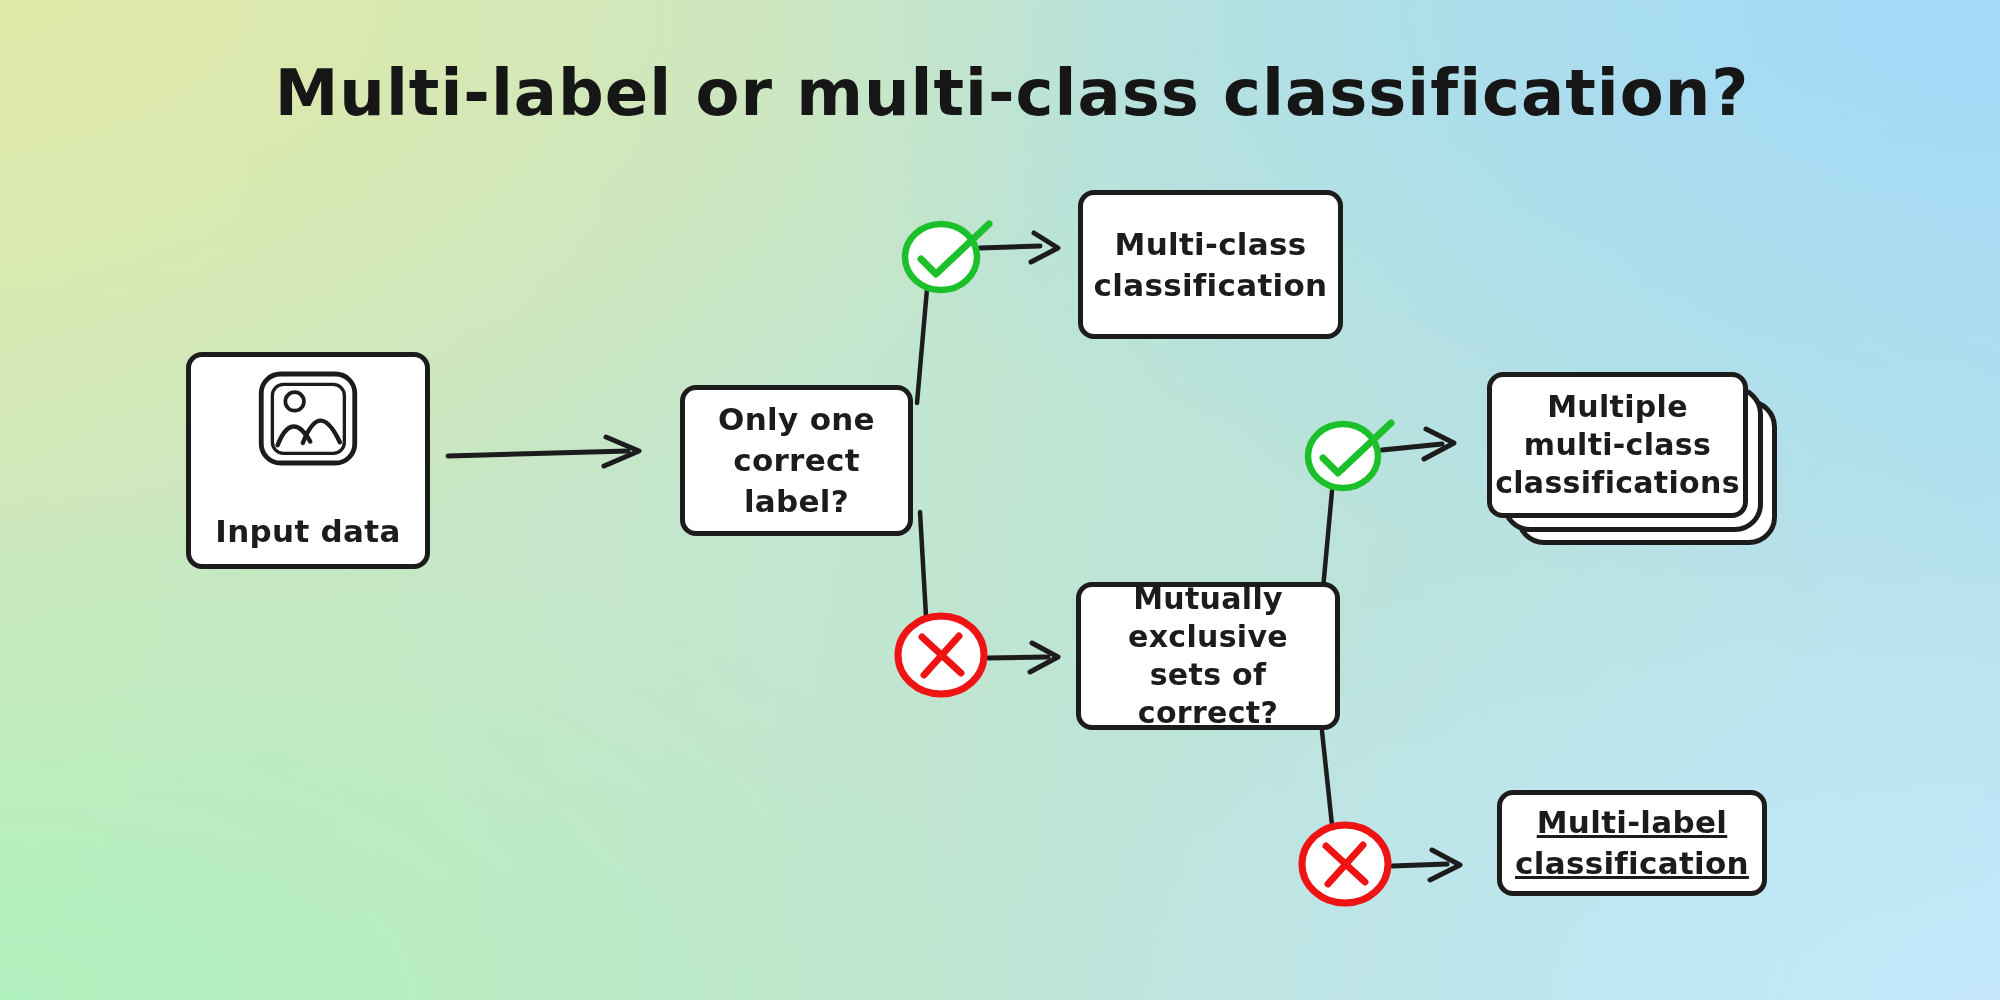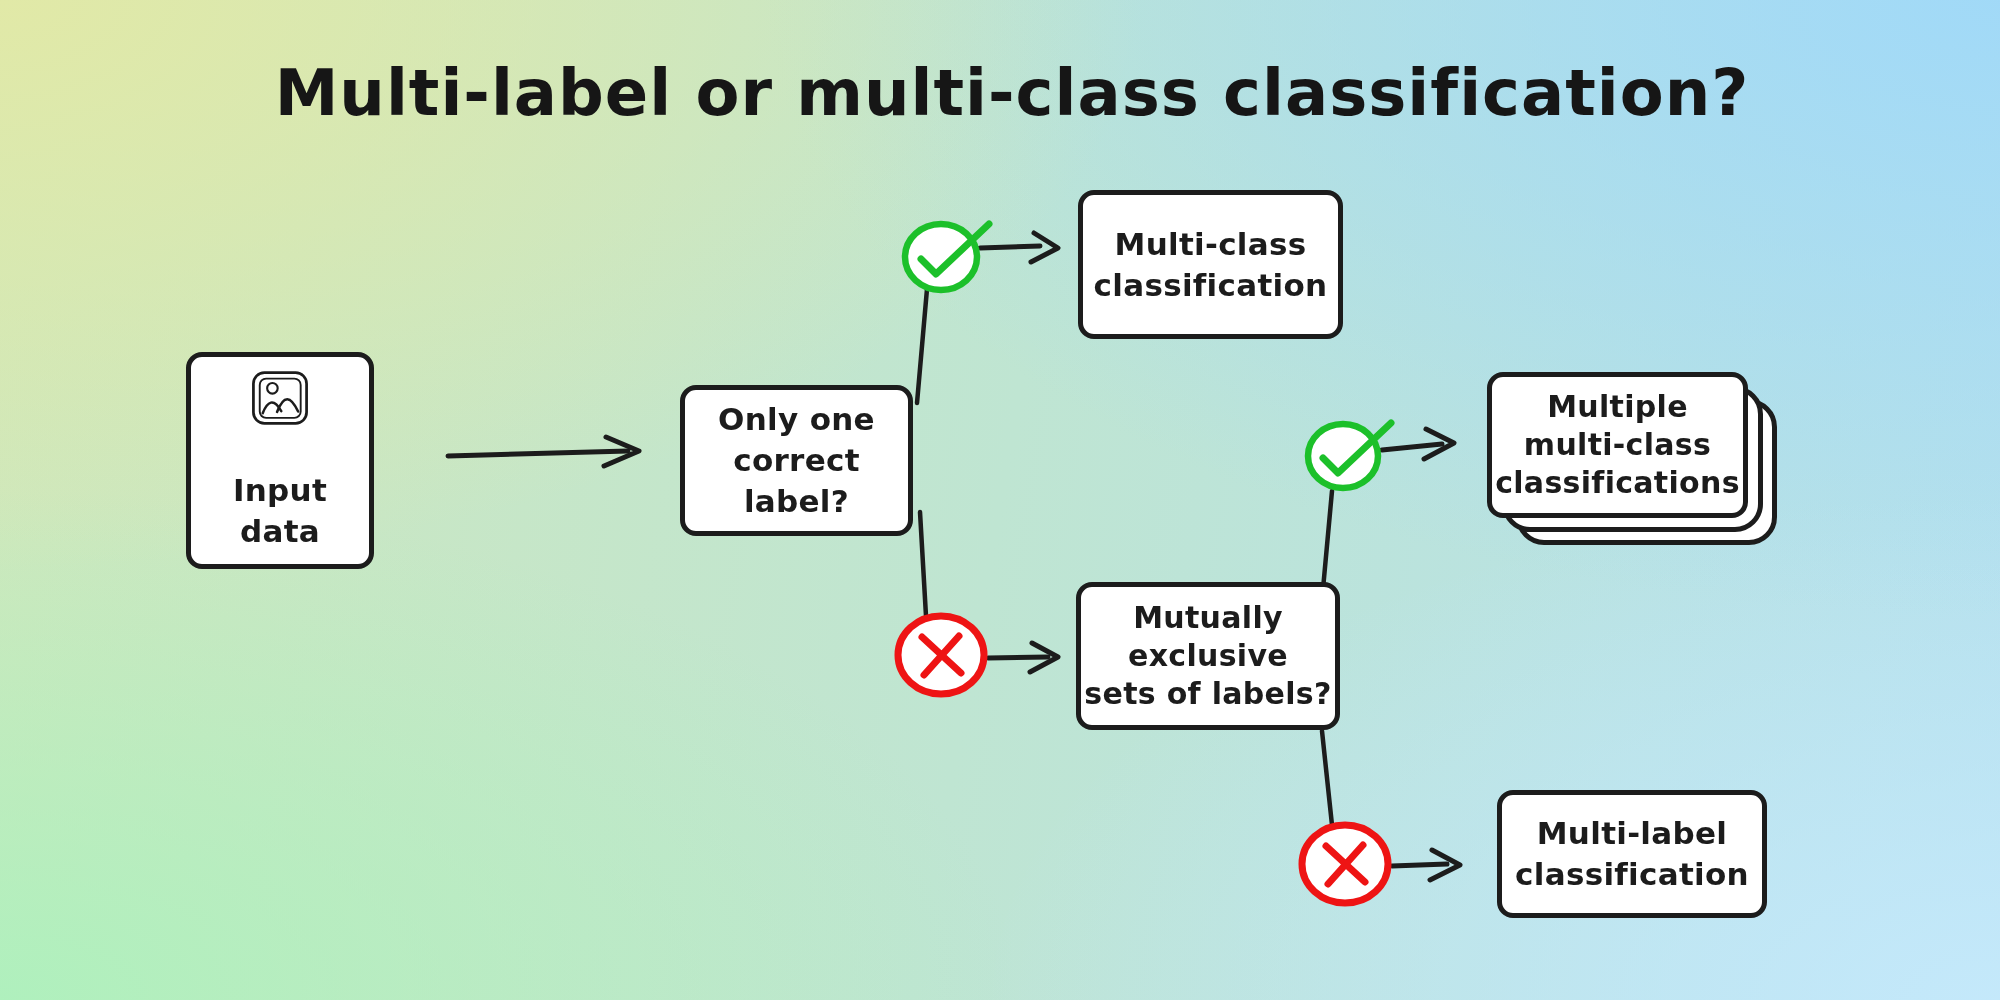--- a/index.html
+++ b/index.html
@@ -25,26 +25,26 @@
     position:absolute;box-sizing:border-box;
     background:#ffffff;border:5px solid #1c1c1c;border-radius:16px;
     display:flex;align-items:center;justify-content:center;
     color:#1c1c1c;text-align:center;
   }
   .node-label{
     white-space:pre-line;font-weight:600;letter-spacing:0.3px;
   }
   .fs31{font-size:31px;line-height:41px;}
   .fs30{font-size:30px;line-height:38px;}
-  #node-input{left:186px;top:352px;width:188px;height:217px;
+  #node-input{left:186px;top:352px;width:244px;height:217px;
     flex-direction:column;justify-content:space-between;padding:14px 0 12px;gap:45px;}
   #node-q1{left:672px;top:385px;width:233px;height:151px;margin-left:8px;}
   #node-multiclass{left:1078px;top:190px;width:265px;height:149px;}
   #node-q2{left:1076px;top:582px;width:264px;height:148px;}
-  #node-multilabel{left:1497px;top:790px;width:270px;height:128px;}
+  #node-multilabel{left:1497px;top:790px;width:270px;height:106px;text-decoration:underline;}
   .stack-wrap{position:absolute;left:1487px;top:372px;width:261px;height:146px;}
   .stack-layer{
     position:absolute;left:0;top:0;width:100%;height:100%;box-sizing:border-box;
     background:#ffffff;border:5px solid #1c1c1c;border-radius:28px;
   }
   .stack-layer.mid{transform:translate(15px,14px);}
   .stack-layer.back{transform:translate(29px,27px);}
   .stack-main{position:absolute;left:0;top:0;width:100%;height:100%;}
   .connectors{position:absolute;left:0;top:0;width:2000px;height:1000px;pointer-events:none;}
 </style>
@@ -122,21 +122,21 @@
   </div>
 
   <div class="node" id="node-multiclass">
     <div class="node-label fs31">Multi-class
 classification</div>
   </div>
 
   <div class="node" id="node-q2">
     <div class="node-label fs30">Mutually
 exclusive
-sets of labels?</div>
+sets of correct?</div>
   </div>
 
   <div class="stack-wrap">
     <div class="stack-layer back"></div>
     <div class="stack-layer mid"></div>
     <div class="node stack-main">
       <div class="node-label fs30">Multiple
 multi-class
 classifications</div>
     </div>

